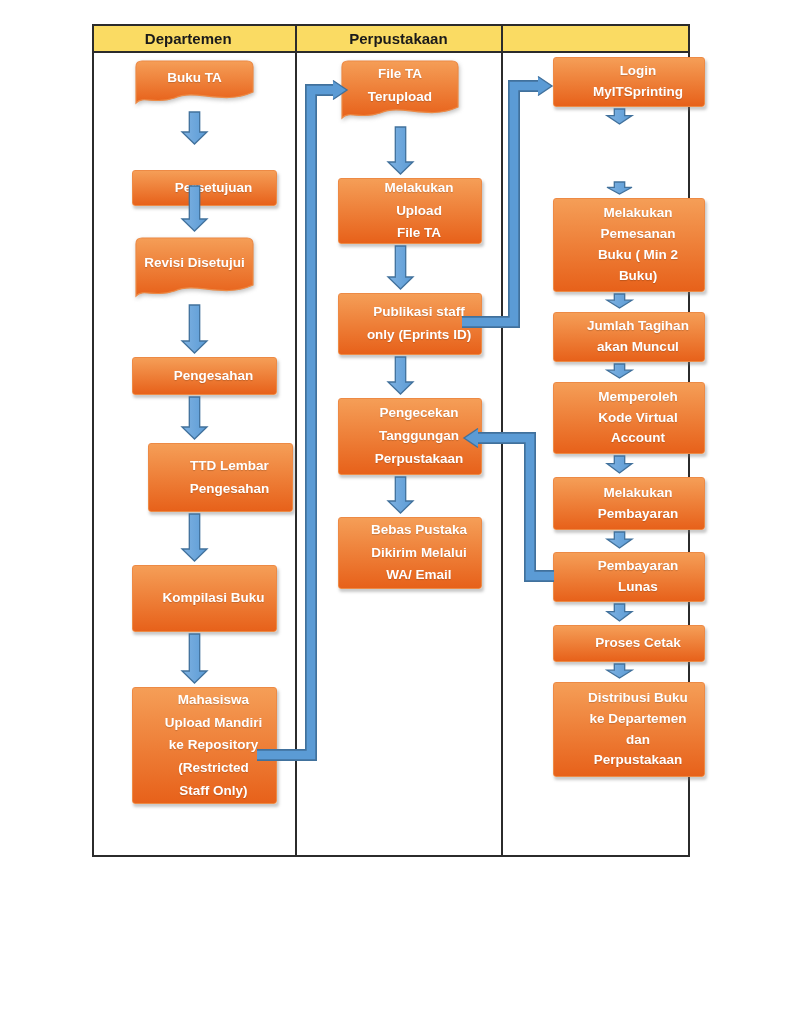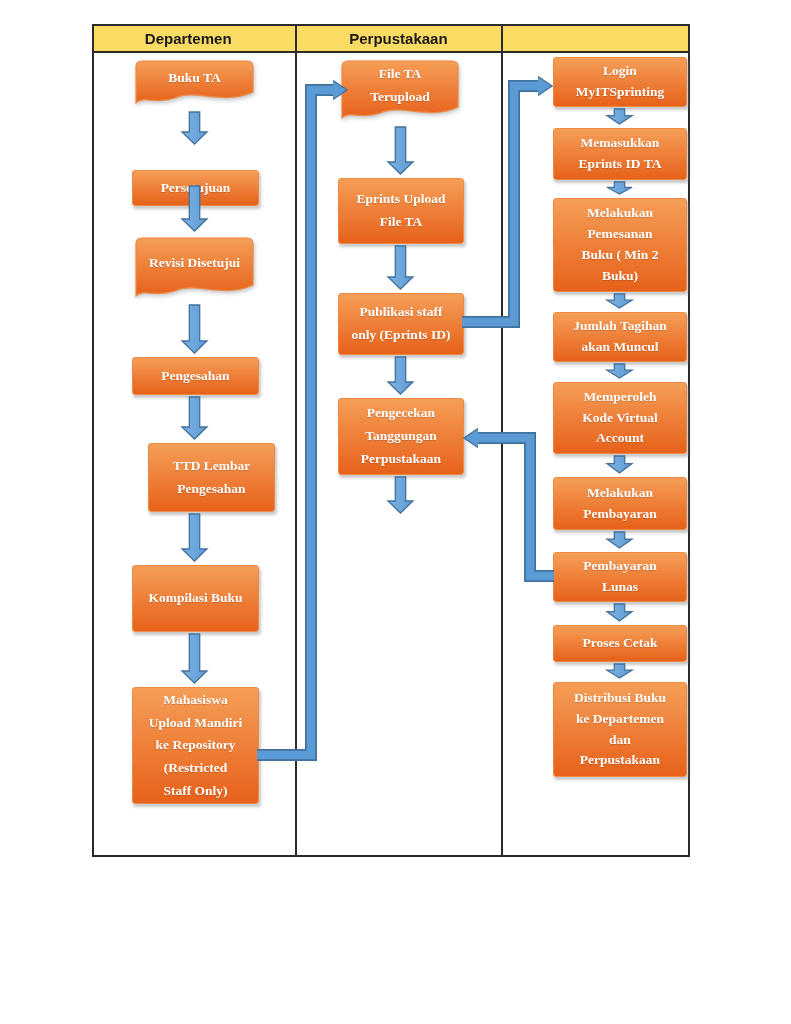--- a/index.html
+++ b/index.html
@@ -28,24 +28,25 @@
   #flow-layer{position:absolute;inset:0;}
   .flow-box{
     position:absolute;display:flex;align-items:center;justify-content:center;
     text-align:center;color:var(--box-text,#fff);font-weight:bold;font-size:13.5px;
     white-space:pre-line;
   }
   .flow-box.proc{
     background:linear-gradient(180deg,var(--box-top,#f59e57),var(--box-bottom,#e7611a));
     border:1px solid var(--box-border,#ed8a45);border-radius:3px;
     box-shadow:1.5px 3px 3px rgba(120,120,120,.4);
+    padding-left:18px;
   }
   .flow-box.doc{background:none;filter:drop-shadow(1.5px 2.5px 2px rgba(120,120,120,.45));}
   .flow-box.doc > svg{position:absolute;inset:0;}
-  .box-label{position:relative;padding:2px 4px;text-shadow:0 1px 1px rgba(0,0,0,.18);font-family:Liberation Serif, serif;}
+  .box-label{position:relative;padding:2px 4px;text-shadow:0 1px 1px rgba(0,0,0,.18);}
   .doc-label{padding-bottom:12px;}
   .down-arrow,.connector{position:absolute;overflow:visible;}
   .s-top{stop-color:var(--box-top,#f59e57);} .s-bot{stop-color:var(--box-bottom,#e7611a);}
   .a-left{stop-color:var(--arrow-light,#7fb2e2);} .a-right{stop-color:var(--arrow-fill,#5b9bd5);}
 </style>
 </head>
 <body>
 
 <div class="canvas">
   <svg width="0" height="0" aria-hidden="true">
@@ -103,43 +104,44 @@
       <svg width="27" height="49" class="down-arrow" style="left: 181px; top: 513px;">
         <polygon points="8.3,1 18.7,1 18.7,36 26,36 13.5,48 1,36 8.3,36" fill="url(#arrowGrad)" stroke="#41719C" stroke-width="1.3" stroke-linejoin="miter"></polygon>
       </svg>
       <svg width="27" height="51" class="down-arrow" style="left: 181px; top: 633px;">
         <polygon points="8.3,1 18.7,1 18.7,38 26,38 13.5,50 1,38 8.3,38" fill="url(#arrowGrad)" stroke="#41719C" stroke-width="1.3" stroke-linejoin="miter"></polygon>
       </svg>
       <div class="flow-box doc" style="left: 338px; top: 58px; width: 124px; height: 65px; line-height: 1.7;"><svg width="124" height="65" viewBox="0 0 124 65">
           <path d="M 10 3 H 114 Q 120 3 120 9 V 49 C 89.3 63 64.5 45 42.2 55 C 22.3 62 11.2 52 4 60 V 9 Q 4 3 10 3 Z" fill="url(#boxGrad)" stroke="#ED8A45" stroke-width="1.2"></path>
         </svg><span class="box-label doc-label">File TA
 Terupload</span></div>
-      <div class="flow-box proc" style="left: 338px; top: 178px; width: 124px; height: 64px; line-height: 1.7;"><span class="box-label">Eprints Upload
+      <div class="flow-box proc" style="left: 338px; top: 178px; width: 124px; height: 64px; line-height: 1.7;"><span class="box-label">Melakukan Upload
 File TA</span></div>
       <div class="flow-box proc" style="left: 338px; top: 293px; width: 124px; height: 60px; line-height: 1.7;"><span class="box-label">Publikasi staff
 only (Eprints ID)</span></div>
       <div class="flow-box proc" style="left: 338px; top: 398px; width: 124px; height: 75px; line-height: 1.7;"><span class="box-label">Pengecekan
 Tanggungan
 Perpustakaan</span></div>
+      <div class="flow-box proc" style="left: 338px; top: 517px; width: 124px; height: 70px; line-height: 1.7;"><span class="box-label">Bebas Pustaka
+Dikirim Melalui
+WA/ Email</span></div>
       <svg width="27" height="49" class="down-arrow" style="left: 387px; top: 126px;">
         <polygon points="8.3,1 18.7,1 18.7,36 26,36 13.5,48 1,36 8.3,36" fill="url(#arrowGrad)" stroke="#41719C" stroke-width="1.3" stroke-linejoin="miter"></polygon>
       </svg>
       <svg width="27" height="45" class="down-arrow" style="left: 387px; top: 245px;">
         <polygon points="8.3,1 18.7,1 18.7,32 26,32 13.5,44 1,32 8.3,32" fill="url(#arrowGrad)" stroke="#41719C" stroke-width="1.3" stroke-linejoin="miter"></polygon>
       </svg>
       <svg width="27" height="39" class="down-arrow" style="left: 387px; top: 356px;">
         <polygon points="8.3,1 18.7,1 18.7,26 26,26 13.5,38 1,26 8.3,26" fill="url(#arrowGrad)" stroke="#41719C" stroke-width="1.3" stroke-linejoin="miter"></polygon>
       </svg>
       <svg width="27" height="38" class="down-arrow" style="left: 387px; top: 476px;">
         <polygon points="8.3,1 18.7,1 18.7,25 26,25 13.5,37 1,25 8.3,25" fill="url(#arrowGrad)" stroke="#41719C" stroke-width="1.3" stroke-linejoin="miter"></polygon>
       </svg>
       <div class="flow-box proc" style="left: 553px; top: 57px; width: 132px; height: 48px; line-height: 1.55;"><span class="box-label">Login
 MyITSprinting</span></div>
-      <div class="flow-box proc" style="left: 553px; top: 128px; width: 132px; height: 50px; line-height: 1.55;"><span class="box-label">Memasukkan
-Eprints ID TA</span></div>
       <div class="flow-box proc" style="left: 553px; top: 198px; width: 132px; height: 92px; line-height: 1.55;"><span class="box-label">Melakukan
 Pemesanan
 Buku ( Min 2
 Buku)</span></div>
       <div class="flow-box proc" style="left: 553px; top: 312px; width: 132px; height: 48px; line-height: 1.55;"><span class="box-label">Jumlah Tagihan
 akan Muncul</span></div>
       <div class="flow-box proc" style="left: 553px; top: 382px; width: 132px; height: 70px; line-height: 1.55;"><span class="box-label">Memperoleh
 Kode Virtual
 Account</span></div>
       <div class="flow-box proc" style="left: 553px; top: 477px; width: 132px; height: 51px; line-height: 1.55;"><span class="box-label">Melakukan

